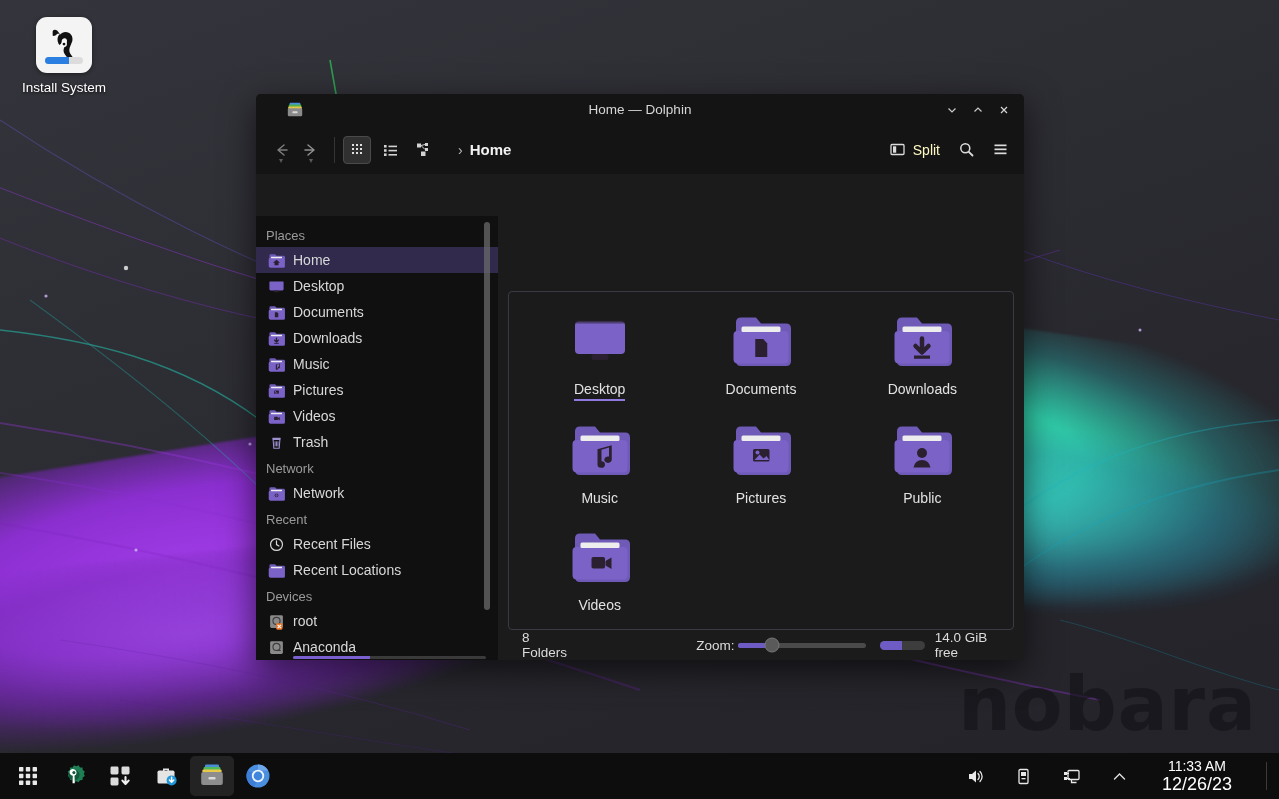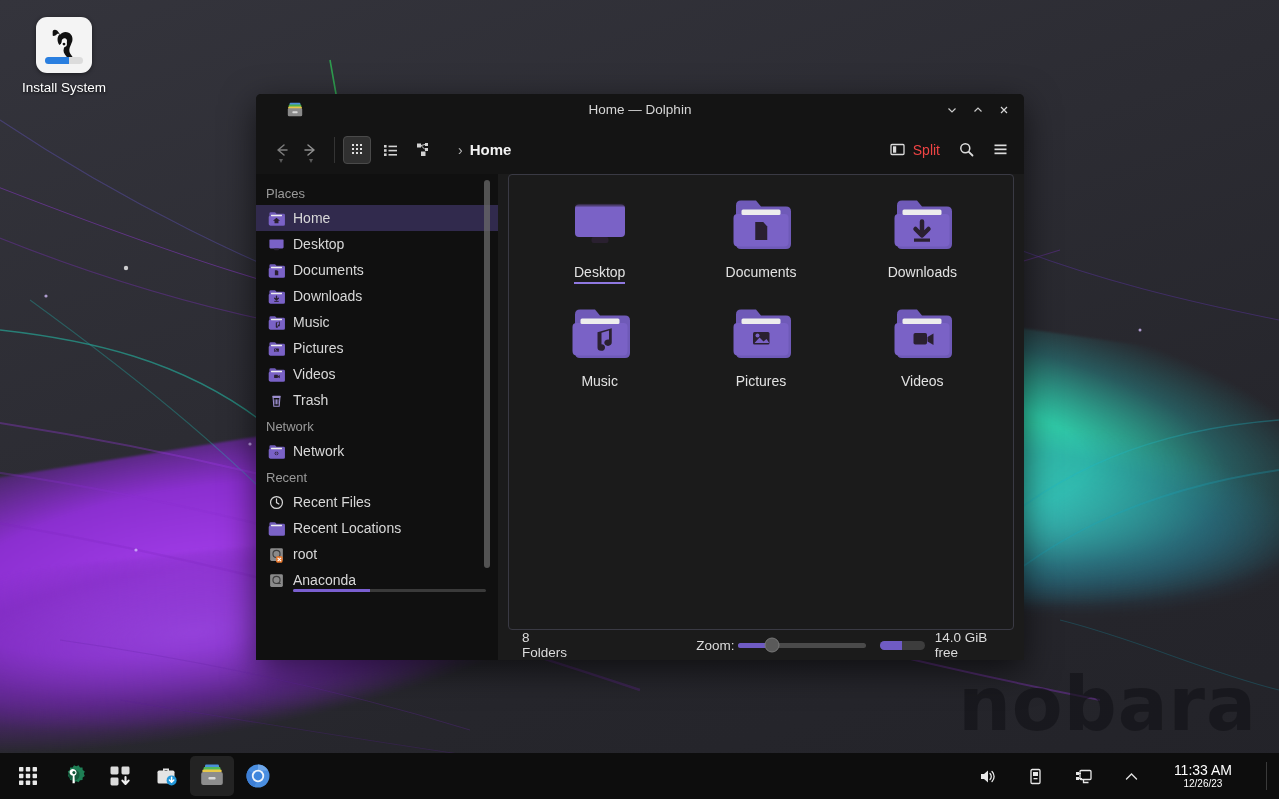--- a/index.html
+++ b/index.html
@@ -125,29 +125,29 @@
     width: 28px; height: 28px; margin-right: 5px; border-radius: 4px;
     display: flex; align-items: center; justify-content: center;
     color: #d2d2d2;
   }
   .viewbtn.active { background: #303030; border: 1px solid #4a4a4a; }
   .crumbs { display: flex; align-items: center; margin-left: 16px; gap: 7px; }
   .crumb-sep { color: #b9b9b9; font-size: 14px; }
   .crumb-cur { color: #f2f2f2; font-size: 15px; font-weight: bold; }
   .tbar-right { margin-left: auto; display: flex; align-items: center; gap: 6px; }
   .splitbtn {
-    display: flex; align-items: center; gap: 7px; color: #ef4444;
+    display: flex; align-items: center; gap: 7px; color: #fef9c3;
     font-size: 14px; padding: 4px 6px; border-radius: 4px;
   }
   .iconbtn {
     width: 28px; height: 28px; border-radius: 4px; color: #d8d8d8;
     display: flex; align-items: center; justify-content: center;
   }
 
-  .body { flex: 1; display: flex; min-height: 0; background: #1b1b1b; }
+  .body { flex: 1; display: flex; min-height: 0; background: #1b1b1b; align-items: flex-end; }
 
   
   .sidebar {
     width: 242px; background: #101010; position: relative;
     padding-top: 6px; flex: none; overflow: hidden;
   }
   .sb-head {
     font-size: 13px; color: #9a9a9a; padding: 6px 0 4px 10px;
   }
   .sb-item {
@@ -213,21 +213,21 @@
   .tasks { display: flex; align-items: center; padding-left: 6px; gap: 2px; }
   .taskbtn {
     width: 44px; height: 40px; border-radius: 5px;
     display: flex; align-items: center; justify-content: center;
   }
   .taskbtn.active { background: #232323; }
   .tray { margin-left: auto; display: flex; align-items: center; gap: 28px; padding-right: 12px; }
   .trayicon { width: 20px; height: 20px; color: #e6e6e6; display: flex; align-items: center; justify-content: center; }
   .clock { text-align: center; color: #fff; line-height: 1.15; padding-left: 4px; }
   .clock .t { font-size: 14px; }
-  .clock .d { font-size: 10px; }
+  .clock .d { font-size: 18px; }
   .tray-div { width: 1px; height: 28px; background: #3a3a3a; margin-left: 6px; }
 </style>
 </head>
 <body>
 
 <div id="desktop">
   <div class="wave wave-purple"></div>
   <div class="wave wave-purple2"></div>
   <div class="wave wave-teal"></div>
   <div class="wave wave-teal2"></div>
@@ -500,20 +500,21 @@
             <span class="sb-label">Recent Files</span>
           </div>
           <div class="sb-item">
             <span class="sb-ico"><svg viewBox="0 0 24 24" width="17" height="17">
                 <path d="M2 5 q0-2 2-2 h6 l2 2.4 h10 q2 0 2 2 v13 q0 2-2 2 h-18 q-2 0-2-2 z" fill="#6f5ab8"></path>
                 <path d="M2.6 8.4 h18.8 q1.6 0 1.6 1.6 v9.6 q0 1.8-1.8 1.8 h-18.4 q-1.8 0-1.8-1.8 v-9.6 q0-1.6 1.6-1.6 z" fill="#7a62c6"></path>
                 <rect x="4.2" y="6.6" width="15.6" height="2.2" rx="0.6" fill="#ededed"></rect>
               </svg></span>
             <span class="sb-label">Recent Locations</span>
           </div>
+          <div class="sb-head">Devices</div>
           <div class="sb-item">
             <span class="sb-ico"><svg viewBox="0 0 24 24" width="17" height="17">
     <rect x="3" y="3" width="18" height="18" rx="2" fill="#8a8a8a"></rect>
     <circle cx="12" cy="11.2" r="5" fill="none" stroke="#3d3d3d" stroke-width="1.6"></circle>
     <path d="M12 16.2 h6" stroke="#3d3d3d" stroke-width="1.6"></path>
     <rect x="11.5" y="14.5" width="9" height="9" rx="1.6" fill="#e8762a"></rect>
                 <path d="M13.6 16.6 L18.4 21.4 M18.4 16.6 L13.6 21.4" stroke="#fff" stroke-width="1.5"></path>
   </svg></span>
             <span class="sb-label">root</span>
           </div>
@@ -581,20 +582,30 @@
                   <path d="M9.4 16.4 l2-2.2 1.6 1.6 1.2-1 1.1 1.6 z" fill="#7a62c6"></path>
                   <circle cx="10.6" cy="13.4" r="0.8" fill="#7a62c6"></circle>
                 </svg></div>
               <div><span class="nm">Pictures</span></div>
             </div>
             <div class="cell">
               <div class="folder"><svg viewBox="0 0 24 24" width="60" height="60">
                   <path d="M2 5 q0-2 2-2 h6 l2 2.4 h10 q2 0 2 2 v13 q0 2-2 2 h-18 q-2 0-2-2 z" fill="#6f5ab8"></path>
                   <path d="M2.6 8.4 h18.8 q1.6 0 1.6 1.6 v9.6 q0 1.8-1.8 1.8 h-18.4 q-1.8 0-1.8-1.8 v-9.6 q0-1.6 1.6-1.6 z" fill="#7a62c6"></path>
                   <rect x="4.2" y="6.6" width="15.6" height="2.2" rx="0.6" fill="#ededed"></rect>
+                  <circle cx="12" cy="13.6" r="2" fill="#2a2030"></circle>
+                  <path d="M8.6 19.4 q0.6-3 3.4-3 t3.4 3 z" fill="#2a2030"></path>
+                </svg></div>
+              <div><span class="nm">Public</span></div>
+            </div>
+            <div class="cell">
+              <div class="folder"><svg viewBox="0 0 24 24" width="60" height="60">
+                  <path d="M2 5 q0-2 2-2 h6 l2 2.4 h10 q2 0 2 2 v13 q0 2-2 2 h-18 q-2 0-2-2 z" fill="#6f5ab8"></path>
+                  <path d="M2.6 8.4 h18.8 q1.6 0 1.6 1.6 v9.6 q0 1.8-1.8 1.8 h-18.4 q-1.8 0-1.8-1.8 v-9.6 q0-1.6 1.6-1.6 z" fill="#7a62c6"></path>
+                  <rect x="4.2" y="6.6" width="15.6" height="2.2" rx="0.6" fill="#ededed"></rect>
                   <rect x="8.6" y="12.4" width="5.4" height="4.6" rx="0.7" fill="#2a2030"></rect>
                   <path d="M14.2 14 l2.4-1.4 v4.6 l-2.4-1.4 z" fill="#2a2030"></path>
                 </svg></div>
               <div><span class="nm">Videos</span></div>
             </div>
           </div>
       </div>
       <div class="statusbar">
         <span>8 Folders</span>
         <div class="sb-zoom">

